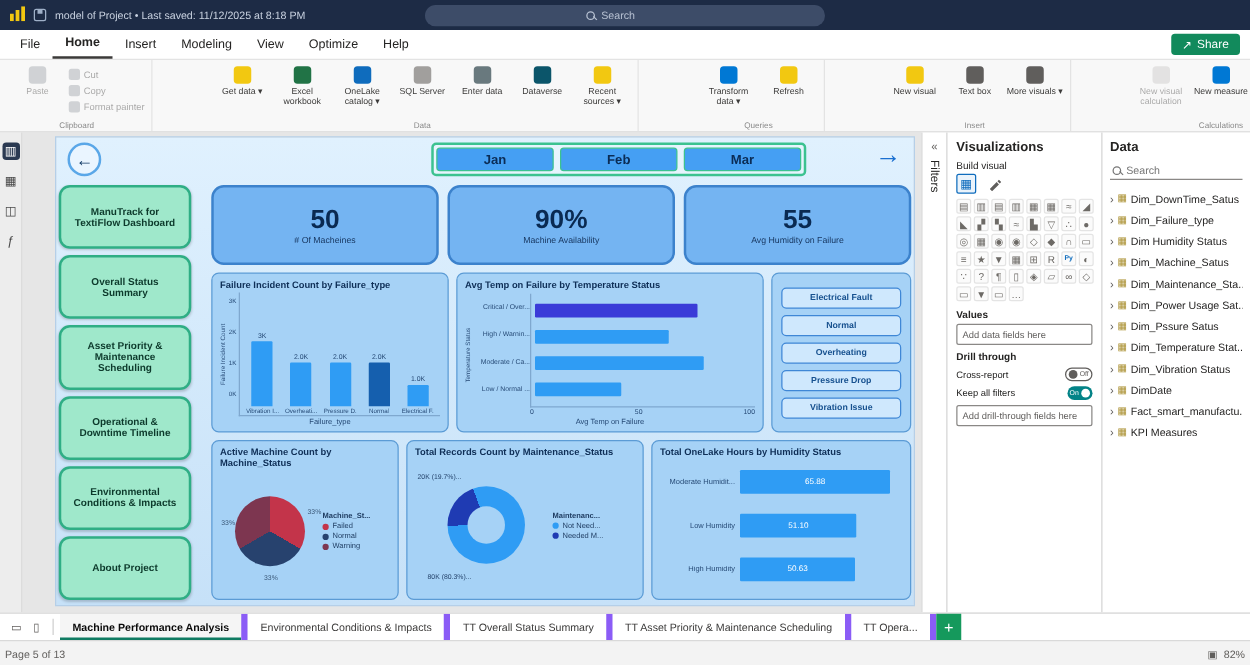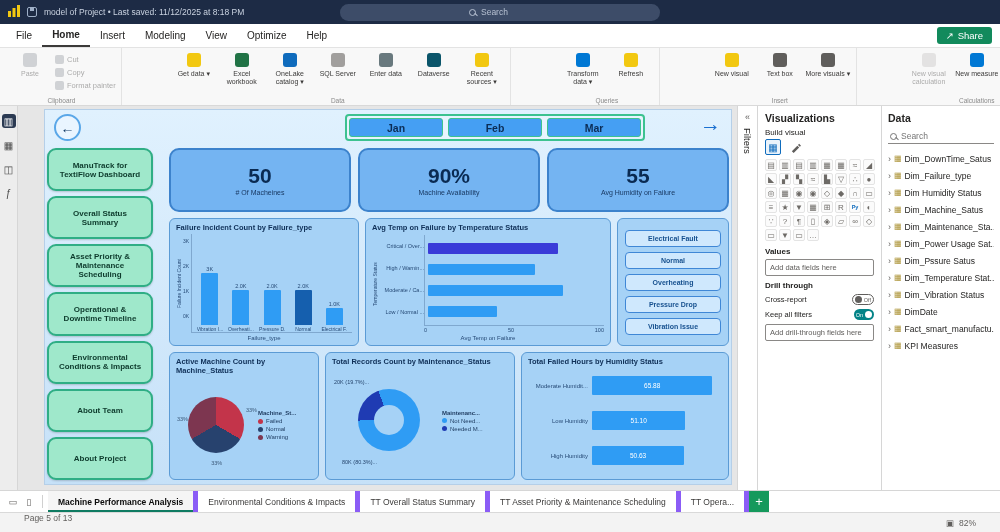--- a/index.html
+++ b/index.html
@@ -150,21 +150,21 @@
   .ticon { color:#a98f2f; font-size:8px; flex:none; }
 
   
   .tabs-row { position:absolute; left:0; right:0; bottom:20px; height:22px; background:#fff; border-top:1px solid #d6d6d6; display:flex; align-items:center; padding-left:5px; }
   .viewic { width:16px; text-align:center; color:#605e5c; font-size:9px; }
   .tabsep { width:1px; height:13px; background:#d0d0d0; margin:0 5px; }
   .ptabs { display:flex; height:100%; overflow:hidden; }
   .ptab { padding:0 10px; height:100%; display:flex; align-items:center; font-size:8.5px; color:#3b3a39; border-right:5px solid #8b5cf6; white-space:nowrap; }
   .ptab.active { font-weight:bold; color:#0b0b0b; background:#f5f5f5; box-shadow:inset 0 -2px 0 #0f7b62; }
   .addpage { width:20px; height:100%; background:#15995c; display:flex; align-items:center; justify-content:center; color:#fff; font-size:13px; flex:none; }
-  .statusbar { position:absolute; left:0; right:0; bottom:0; height:20px; background:#f3f3f3; border-top:1px solid #d9d9d9; display:flex; justify-content:space-between; padding:0 24px; font-size:8.5px; color:#605e5c; }
+  .statusbar { position:absolute; left:0; right:0; bottom:0; height:20px; background:#f3f3f3; border-top:1px solid #d9d9d9; display:flex; align-items:center; justify-content:space-between; padding:0 4px; font-size:8.5px; color:#605e5c; }
   .zoomwrap { display:flex; align-items:center; gap:5px; }
 </style>
 </head>
 <body>
 
 <div class="app">
 
   <div class="titlebar">
     <span>
       <svg width="12" height="12" viewBox="0 0 12 12">
@@ -349,21 +349,20 @@
             </div>
           <div class="fwdbtn">→</div>
         </div>
         <div class="dash-body">
           <div class="dash-nav">
               <div class="navbtn">ManuTrack for TextiFlow Dashboard</div>
               <div class="navbtn">Overall Status Summary</div>
               <div class="navbtn">Asset Priority &amp; Maintenance Scheduling</div>
               <div class="navbtn">Operational &amp; Downtime Timeline</div>
               <div class="navbtn">Environmental Conditions &amp; Impacts</div>
-              <div class="navbtn">About Team</div>
               <div class="navbtn">About Project</div>
             </div>
           <div class="dash-main">
             <div class="kpi-row">
                 <div class="kpi">
                   <div class="kval">50</div>
                   <div class="klab"># Of Macheines</div>
                 </div>
                 <div class="kpi">
                   <div class="kval">90%</div>
@@ -506,21 +505,21 @@
                       </div>
                       <div class="lgitem">
                         <span class="lgdot" style="background: rgb(31, 59, 179);"></span>
                         <span>Needed M...</span>
                       </div>
                     </div>
                 </div>
               </div>
 
               <div class="chart-card humcard">
-                <div class="ctitle">Total Failed Hours by Humidity Status</div>
+                <div class="ctitle">Total OneLake Hours by Humidity Status</div>
                 <div class="hrows">
                     <div class="hrow">
                       <div class="hcat">Moderate Humidit...</div>
                       <div class="htrack">
                         <div class="hbar" style="width: 94%; background: rgb(47, 156, 244);">
                           <span class="hval">65.88</span>
                         </div>
                       </div>
                     </div>
                     <div class="hrow">

